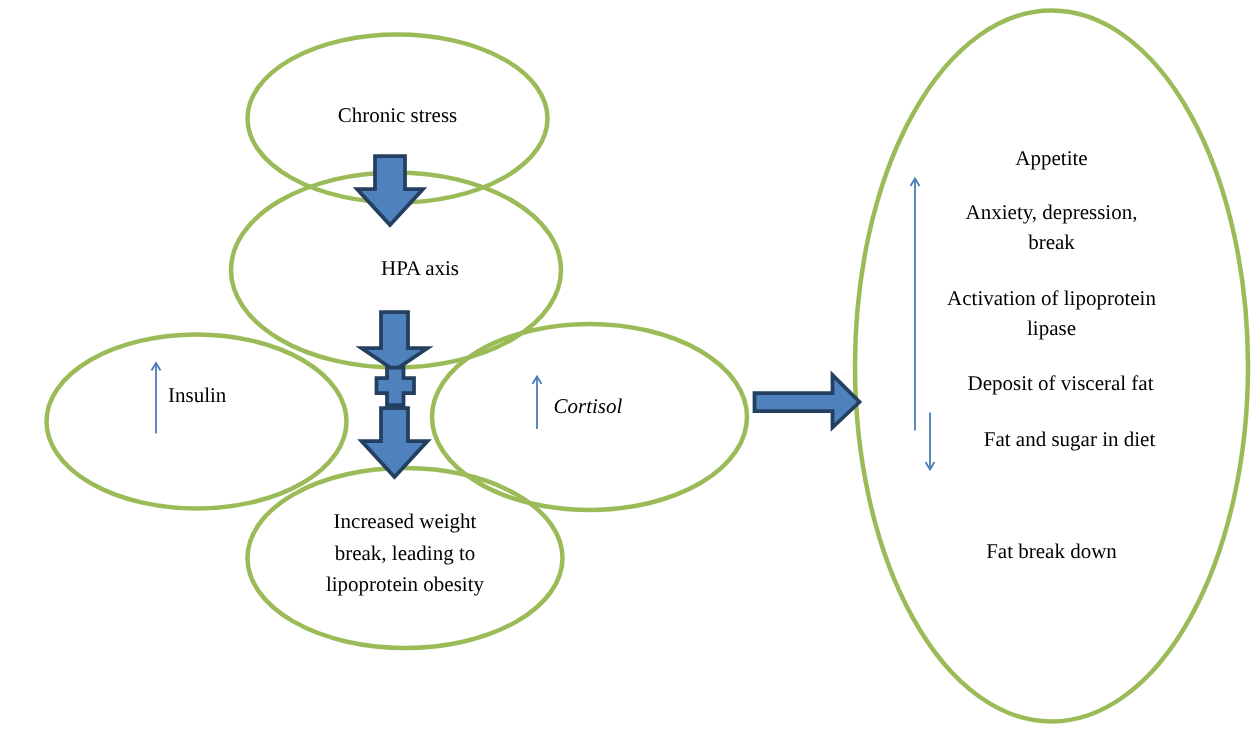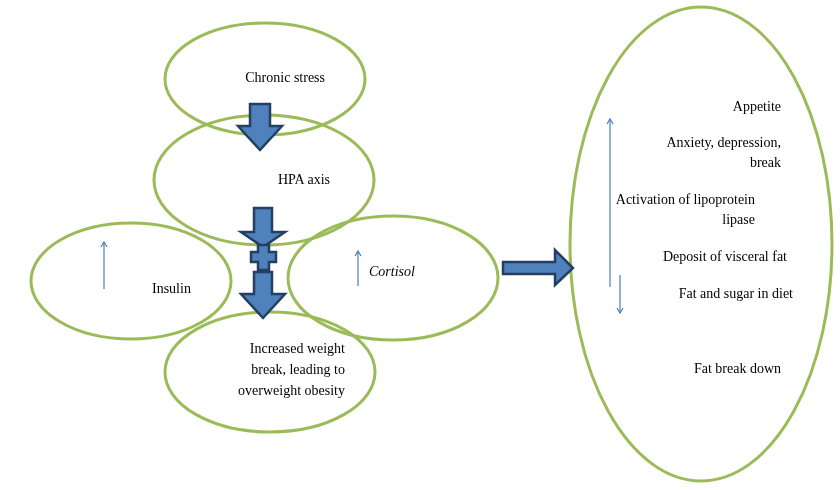--- a/index.html
+++ b/index.html
@@ -3,21 +3,21 @@
   <meta charset="utf-8">
   <style>
     html, body { margin: 0; padding: 0; background: #ffffff; }
     body { width: 840px; height: 490px; position: relative; overflow: hidden; }
     #diagram { position: absolute; left: 0; top: 0; }
     .lbl {
       position: absolute;
       font-family: "Liberation Serif", serif;
       font-size: 14px;
       color: #000;
-      text-align: right;
+      text-align: center;
       line-height: 18px;
       white-space: nowrap;
     }
   </style>
 </head>
 <body>
 
 <svg id="diagram" width="840" height="490" viewBox="0 0 840 490">
   <g fill="none" stroke="#9bbb59" stroke-width="3">
     <ellipse cx="265" cy="79" rx="100" ry="56"></ellipse>
@@ -51,35 +51,35 @@
     </g>
     <g>
       <line x1="620" y1="275" x2="620" y2="313"></line>
       <polyline points="617,308 620,313 623,308"></polyline>
     </g>
   </g>
 </svg>
 
 <div class="lbl" style="left:205px; top:69px; width:120px;">Chronic stress</div>
 <div class="lbl" style="left:230px; top:171px; width:100px;">HPA axis</div>
-<div class="lbl" style="left:112px; top:280px; text-align:left;margin-left:40px;">Insulin</div>
+<div class="lbl" style="left:112px; top:256px; text-align:left;">Insulin</div>
 <div class="lbl" style="left:369px; top:263px; text-align:right;font-style:italic;">Cortisol</div>
 
 <div style="position:absolute; left:195px; top:340px; width:150px;">
   <div class="lbl" style="position:static; height:21px;">Increased weight</div>
   <div class="lbl" style="position:static; height:21px;">break, leading to</div>
-  <div class="lbl" style="position:static; height:21px;">overweight obesity</div>
+  <div class="lbl" style="position:static; height:21px;">lipoprotein obesity</div>
 </div>
 
 <div>
   <div class="lbl" style="left:621px; top:98px; width:160px;">Appetite</div>
   <div style="position:absolute; left:621px; top:134px; width:160px;">
     <div class="lbl" style="position:static; width:160px; height:20px;">Anxiety, depression,</div>
     <div class="lbl" style="position:static; width:160px; height:20px;">break</div>
   </div>
-  <div style="position:absolute; left:575px; top:191px; width:180px;">
+  <div style="position:absolute; left:611px; top:191px; width:180px;">
     <div class="lbl" style="position:static; width:180px; height:20px;">Activation of lipoprotein</div>
     <div class="lbl" style="position:static; width:180px; height:20px;">lipase</div>
   </div>
   <div class="lbl" style="left:627px; top:248px; width:160px;">Deposit of visceral fat</div>
   <div class="lbl" style="left:621px; top:285px; width:160px;padding-left:12px;">Fat and sugar in diet</div>
   <div class="lbl" style="left:621px; top:360px; width:160px;">Fat break down</div>
 </div>
 
 </body></html>

